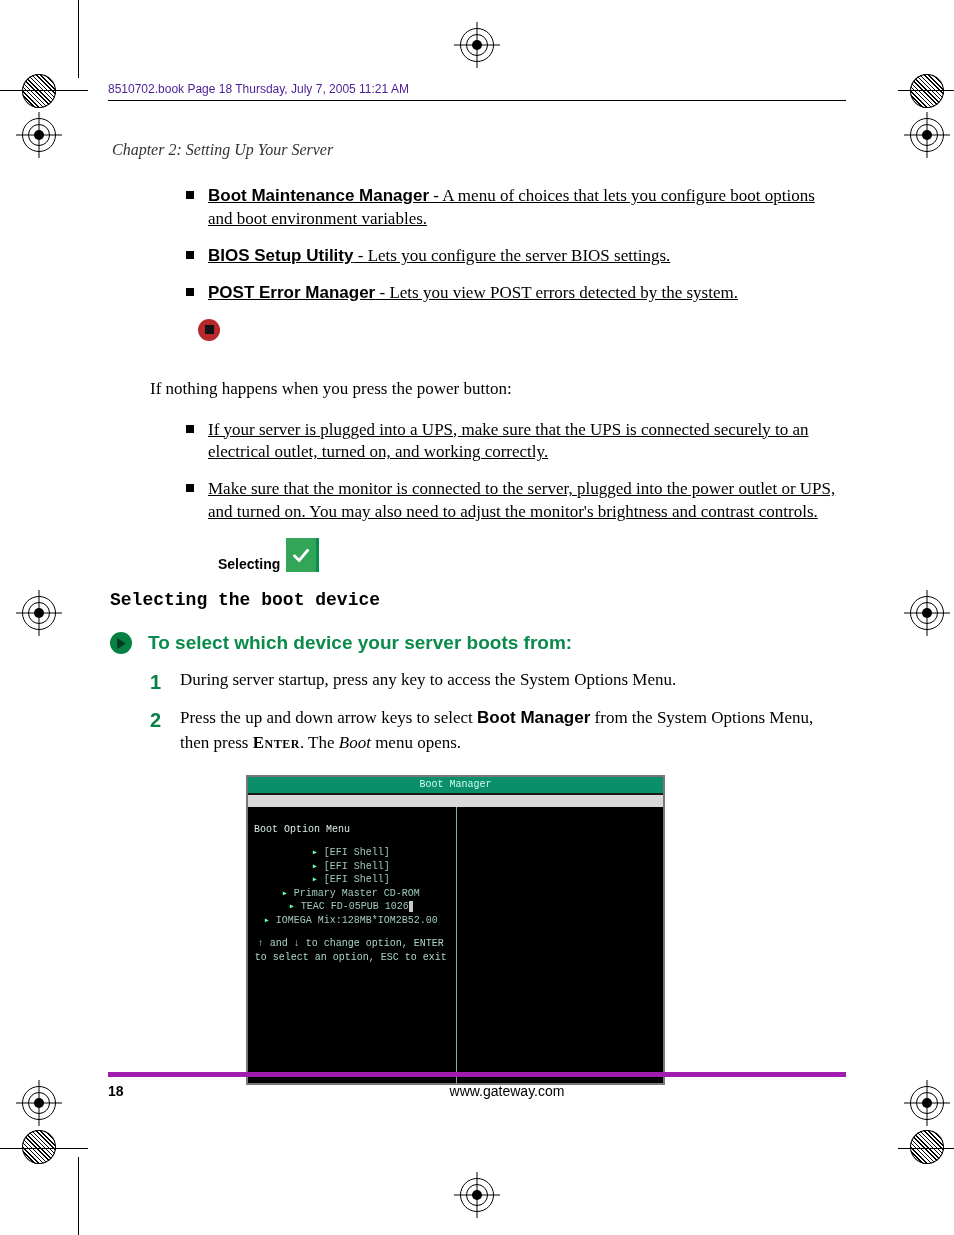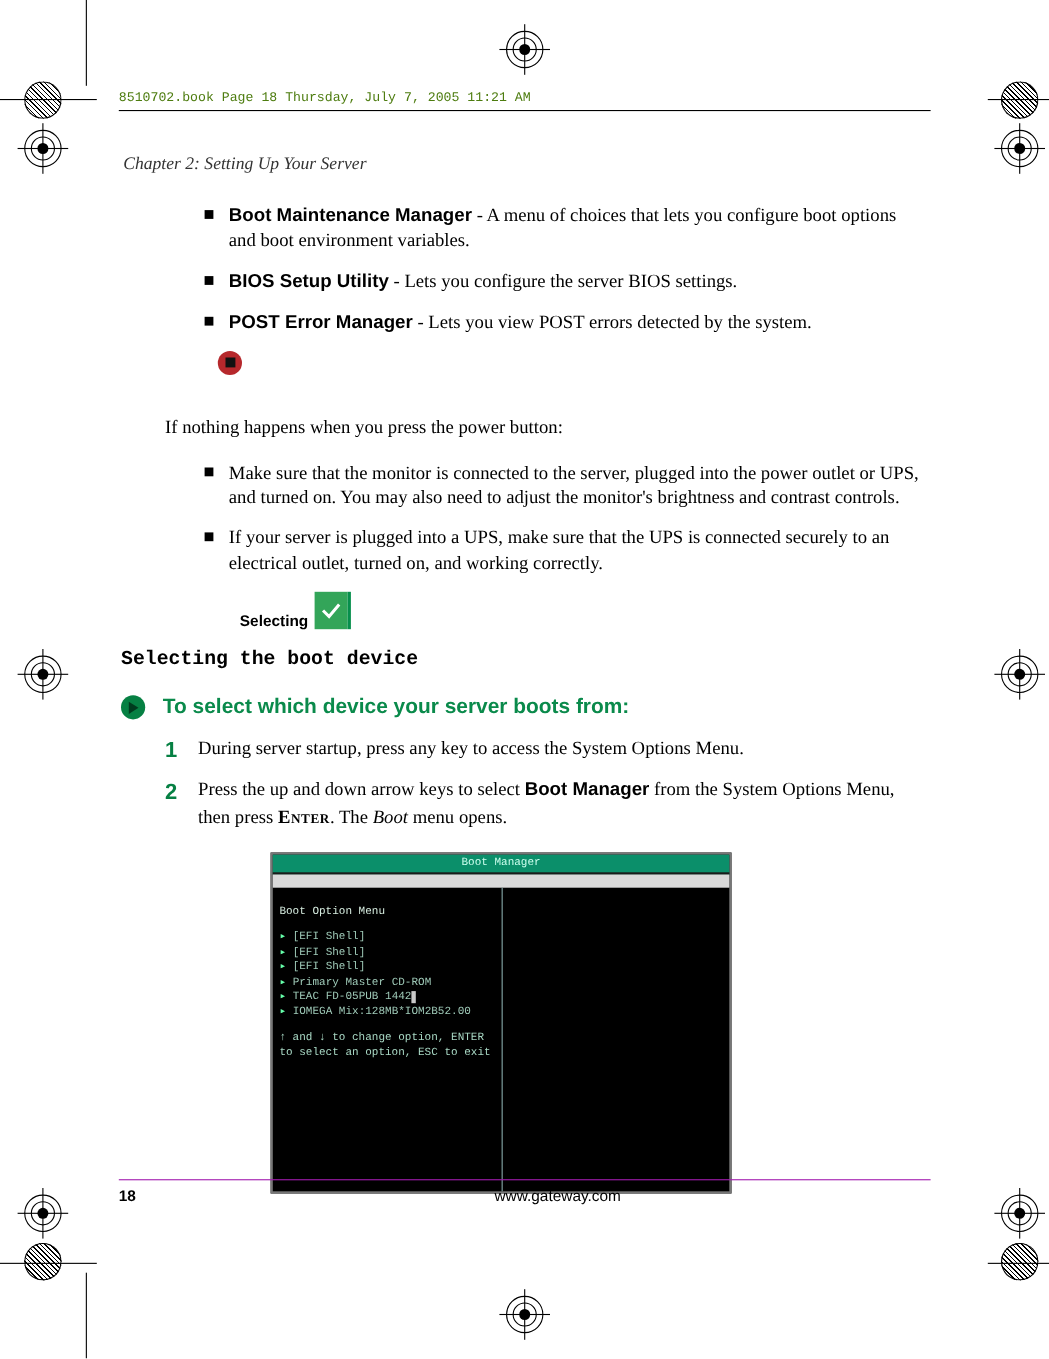--- a/index.html
+++ b/index.html
@@ -45,25 +45,25 @@
 
   
   .page {
     position: absolute;
     left: 108px;
     top: 82px;
     width: 738px;
   }
   .bookline {
     font-size: 12px;
-    color:#4d7c0f;
+    color:#4c1d95;
     padding-bottom: 4px;
     border-bottom: 1px solid #000;
     margin-bottom: 40px;
-    font-family: Liberation Mono, monospace;
+    font-family: Liberation Sans, sans-serif;
     font-style: normal;
   }
   .chapterline {
     font-style: italic;
     font-size: 16px;
     color:#333;
     margin: 0 0 26px 4px;
     font-family: Georgia, serif;
   }
 
@@ -71,20 +71,21 @@
     margin: 0 0 14px 0;
     padding-left: 0;
     list-style: none;
     font-size: 17px;
     line-height: 1.35;
   }
   .bulleted > li {
     position: relative;
     margin: 0 4px 14px 0;
     padding-left: 22px;
+    text-decoration: underline;
   }
   .bulleted.indent1 { margin-left: 78px; }
   .sqbullet {
     position:absolute; left:0; top:6px;
     width:8px; height:8px; background:#000;
   }
   .markercircle {
     width:22px; height:22px; border-radius:50%;
     background:#b6282c; display:inline-flex;
     align-items:center; justify-content:center;
@@ -184,30 +185,30 @@
     top:30px; left:0; right:0; bottom:0;
     display:flex;
   }
   .bootcol {
     width:50%;
     padding:16px 8px 4px 6px;
     box-sizing:border-box;
   }
   .bootcol + .bootcol { border-left:1px solid #8aa; }
   .boothdr { color:#d6ecdf; margin-bottom:10px; }
-  .bootitem { color:#9fcab8; }
+  .bootitem { color:#9fcab8;text-align:center; }
   .bootitem .ar { color:#6fa; }
   .sel { background:#c9c9c9; color:#000; padding:0 2px; }
 
   
   .footer {
     position:absolute;
     left:108px; width:738px;
     top:1072px;
-    border-top:1px solid #a21caf;
+    border-top:5px solid #a21caf;
     font-size:14px;
     padding-top:6px;
     display:flex;
     font-family: Arial, sans-serif;
     gap: 12px;
   }
   .pgnum { font-weight:bold; width:48px; }
   .footurl { flex:1; text-align:center; font-family: Arial, sans-serif; font-size:14px; color:#000; }
 </style>
 </head>
@@ -305,25 +306,25 @@
 
   <div class="markercircle">
       <div class="inner"></div>
     </div>
 
   <p class="para" style="margin-top:36px;">If nothing happens when you press the power button:</p>
 
   <ul class="bulleted indent1">
     <li>
       <span class="sqbullet"></span>
+      <span>If your server is plugged into a UPS, make sure that the UPS is connected securely to an electrical outlet, turned on, and working correctly.</span>
+    </li>
+    <li>
+      <span class="sqbullet"></span>
       <span>Make sure that the monitor is connected to the server, plugged into the power outlet or UPS, and turned on. You may also need to adjust the monitor's brightness and contrast controls.</span>
-    </li>
-    <li>
-      <span class="sqbullet"></span>
-      <span>If your server is plugged into a UPS, make sure that the UPS is connected securely to an electrical outlet, turned on, and working correctly.</span>
     </li>
   </ul>
 
   <div class="important-row">
     <span class="important-label sans">Selecting</span>
     <span class="checkbadge">
       <svg viewBox="0 0 24 24">
           <path d="M4 12 L10 18 L20 6" fill="none" stroke="#fff" stroke-width="3"></path>
         </svg>
     </span>
@@ -353,21 +354,21 @@
   <div class="bootshot">
     <div class="titlebar">Boot Manager</div>
     <div class="greybar"></div>
     <div class="bootbody">
       <div class="bootcol">
         <div class="boothdr">Boot Option Menu</div>
         <div class="bootitem"><span class="ar">▸ </span><span>[EFI Shell]</span></div>
         <div class="bootitem"><span class="ar">▸ </span><span>[EFI Shell]</span></div>
         <div class="bootitem"><span class="ar">▸ </span><span>[EFI Shell]</span></div>
         <div class="bootitem"><span class="ar">▸ </span><span>Primary Master CD-ROM</span></div>
-        <div class="bootitem"><span class="ar">▸ </span><span>TEAC    FD-05PUB        1442</span><span class="sel"></span></div>
+        <div class="bootitem"><span class="ar">▸ </span><span>TEAC    FD-05PUB        1026</span><span class="sel"></span></div>
         <div class="bootitem"><span class="ar">▸ </span><span>IOMEGA  Mix:128MB*IOM2B52.00</span></div>
         <div style="height:10px"></div>
         <div class="bootitem" style="color:#a9d9c5;">↑ and ↓ to change option, ENTER to select an option, ESC to exit</div>
       </div>
       <div class="bootcol"></div>
     </div>
   </div>
 
 </div>
 

